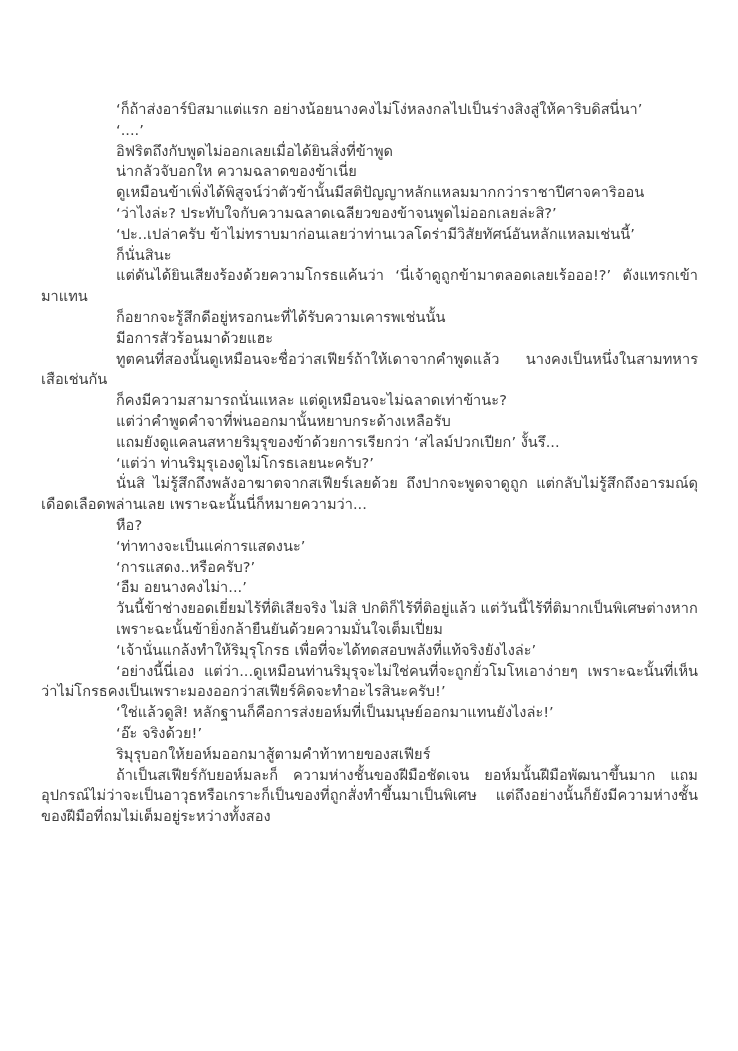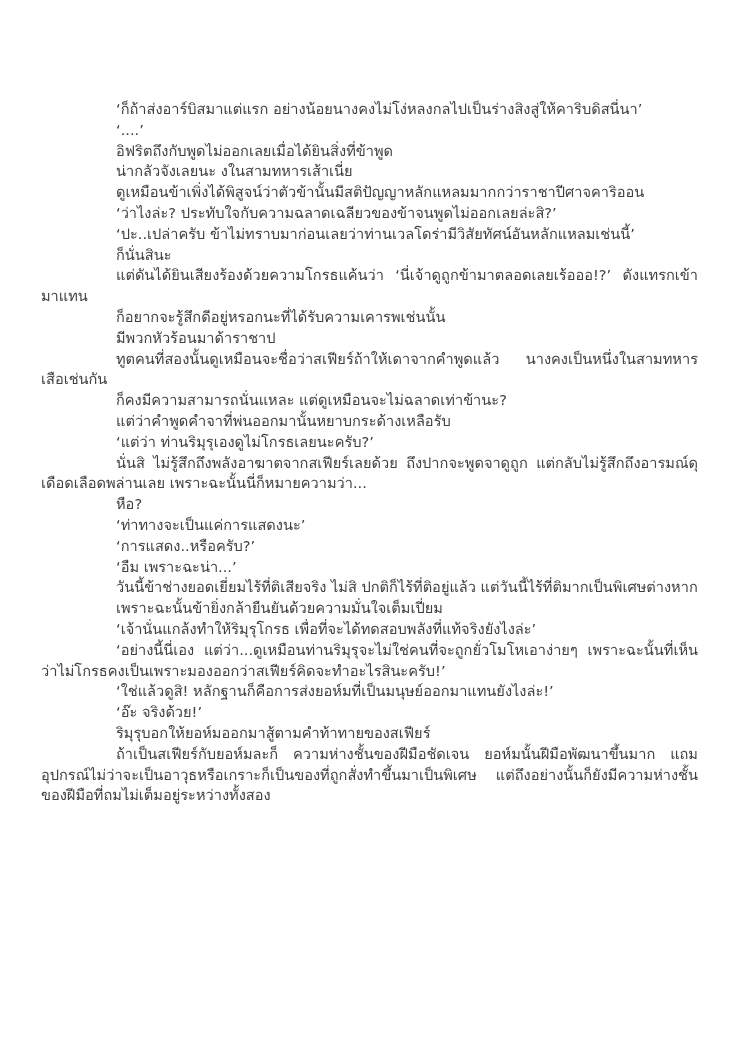--- a/index.html
+++ b/index.html
@@ -37,37 +37,38 @@
   }
 </style>
 </head>
 <body>
 
 <div class="page">
   <div class="text-block">
       <p class="para">‘ก็ถ้าส่งอาร์บิสมาแต่แรก อย่างน้อยนางคงไม่โง่หลงกลไปเป็นร่างสิงสู่ให้คาริบดิสนี่นา’</p>
       <p class="para">‘....’</p>
       <p class="para">อิฟริตถึงกับพูดไม่ออกเลยเมื่อได้ยินสิ่งที่ข้าพูด</p>
-      <p class="para">น่ากลัวจังเลยนะ งในสามทหารเส้าเนี่ย</p>
+      <p class="para">น่ากลัวจับอกให ความฉลาดของข้าเนี่ย</p>
       <p class="para">ดูเหมือนข้าเพิ่งได้พิสูจน์ว่าตัวข้านั้นมีสติปัญญาหลักแหลมมากกว่าราชาปีศาจคาริออน</p>
       <p class="para">‘ว่าไงล่ะ? ประทับใจกับความฉลาดเฉลียวของข้าจนพูดไม่ออกเลยล่ะสิ?’</p>
       <p class="para">‘ปะ..เปล่าครับ ข้าไม่ทราบมาก่อนเลยว่าท่านเวลโดร่ามีวิสัยทัศน์อันหลักแหลมเช่นนี้’</p>
       <p class="para">ก็นั่นสินะ</p>
       <p class="para">แต่ดันได้ยินเสียงร้องด้วยความโกรธแค้นว่า ‘นี่เจ้าดูถูกข้ามาตลอดเลยเร้อออ!?’ ดังแทรกเข้ามาแทน</p>
       <p class="para">ก็อยากจะรู้สึกดีอยู่หรอกนะที่ได้รับความเคารพเช่นนั้น</p>
-      <p class="para">มีพวกหัวร้อนมาด้าราชาป</p>
+      <p class="para">มีอการสัวร้อนมาด้วยแฮะ</p>
       <p class="para">ทูตคนที่สองนั้นดูเหมือนจะชื่อว่าสเฟียร์ถ้าให้เดาจากคำพูดแล้ว นางคงเป็นหนึ่งในสามทหารเสือเช่นกัน</p>
       <p class="para">ก็คงมีความสามารถนั่นแหละ แต่ดูเหมือนจะไม่ฉลาดเท่าข้านะ?</p>
       <p class="para">แต่ว่าคำพูดคำจาที่พ่นออกมานั้นหยาบกระด้างเหลือรับ</p>
+      <p class="para">แถมยังดูแคลนสหายริมุรุของข้าด้วยการเรียกว่า ‘สไลม์ปวกเปียก’ งั้นรึ...</p>
       <p class="para">‘แต่ว่า ท่านริมุรุเองดูไม่โกรธเลยนะครับ?’</p>
       <p class="para">นั่นสิ ไม่รู้สึกถึงพลังอาฆาตจากสเฟียร์เลยด้วย ถึงปากจะพูดจาดูถูก แต่กลับไม่รู้สึกถึงอารมณ์ดุเดือดเลือดพล่านเลย เพราะฉะนั้นนี่ก็หมายความว่า...</p>
       <p class="para">หือ?</p>
       <p class="para">‘ท่าทางจะเป็นแค่การแสดงนะ’</p>
       <p class="para">‘การแสดง..หรือครับ?’</p>
-      <p class="para">‘อืม เพราะฉะน่า...’</p>
+      <p class="para">‘อืม อยนางคงไม่า...’</p>
       <p class="para">วันนี้ข้าช่างยอดเยี่ยมไร้ที่ติเสียจริง ไม่สิ ปกติก็ไร้ที่ติอยู่แล้ว แต่วันนี้ไร้ที่ติมากเป็นพิเศษต่างหาก</p>
       <p class="para">เพราะฉะนั้นข้ายิ่งกล้ายืนยันด้วยความมั่นใจเต็มเปี่ยม</p>
       <p class="para">‘เจ้านั่นแกล้งทำให้ริมุรุโกรธ เพื่อที่จะได้ทดสอบพลังที่แท้จริงยังไงล่ะ’</p>
       <p class="para">‘อย่างนี้นี่เอง แต่ว่า...ดูเหมือนท่านริมุรุจะไม่ใช่คนที่จะถูกยั่วโมโหเอาง่ายๆ เพราะฉะนั้นที่เห็นว่าไม่โกรธคงเป็นเพราะมองออกว่าสเฟียร์คิดจะทำอะไรสินะครับ!’</p>
       <p class="para">‘ใช่แล้วดูสิ! หลักฐานก็คือการส่งยอห์มที่เป็นมนุษย์ออกมาแทนยังไงล่ะ!’</p>
       <p class="para">‘อ๊ะ จริงด้วย!’</p>
       <p class="para">ริมุรุบอกให้ยอห์มออกมาสู้ตามคำท้าทายของสเฟียร์</p>
       <p class="para">ถ้าเป็นสเฟียร์กับยอห์มละก็ ความห่างชั้นของฝีมือชัดเจน ยอห์มนั้นฝีมือพัฒนาขึ้นมาก แถมอุปกรณ์ไม่ว่าจะเป็นอาวุธหรือเกราะก็เป็นของที่ถูกสั่งทำขึ้นมาเป็นพิเศษ แต่ถึงอย่างนั้นก็ยังมีความห่างชั้นของฝีมือที่ถมไม่เต็มอยู่ระหว่างทั้งสอง</p>
     </div>
 </div>

